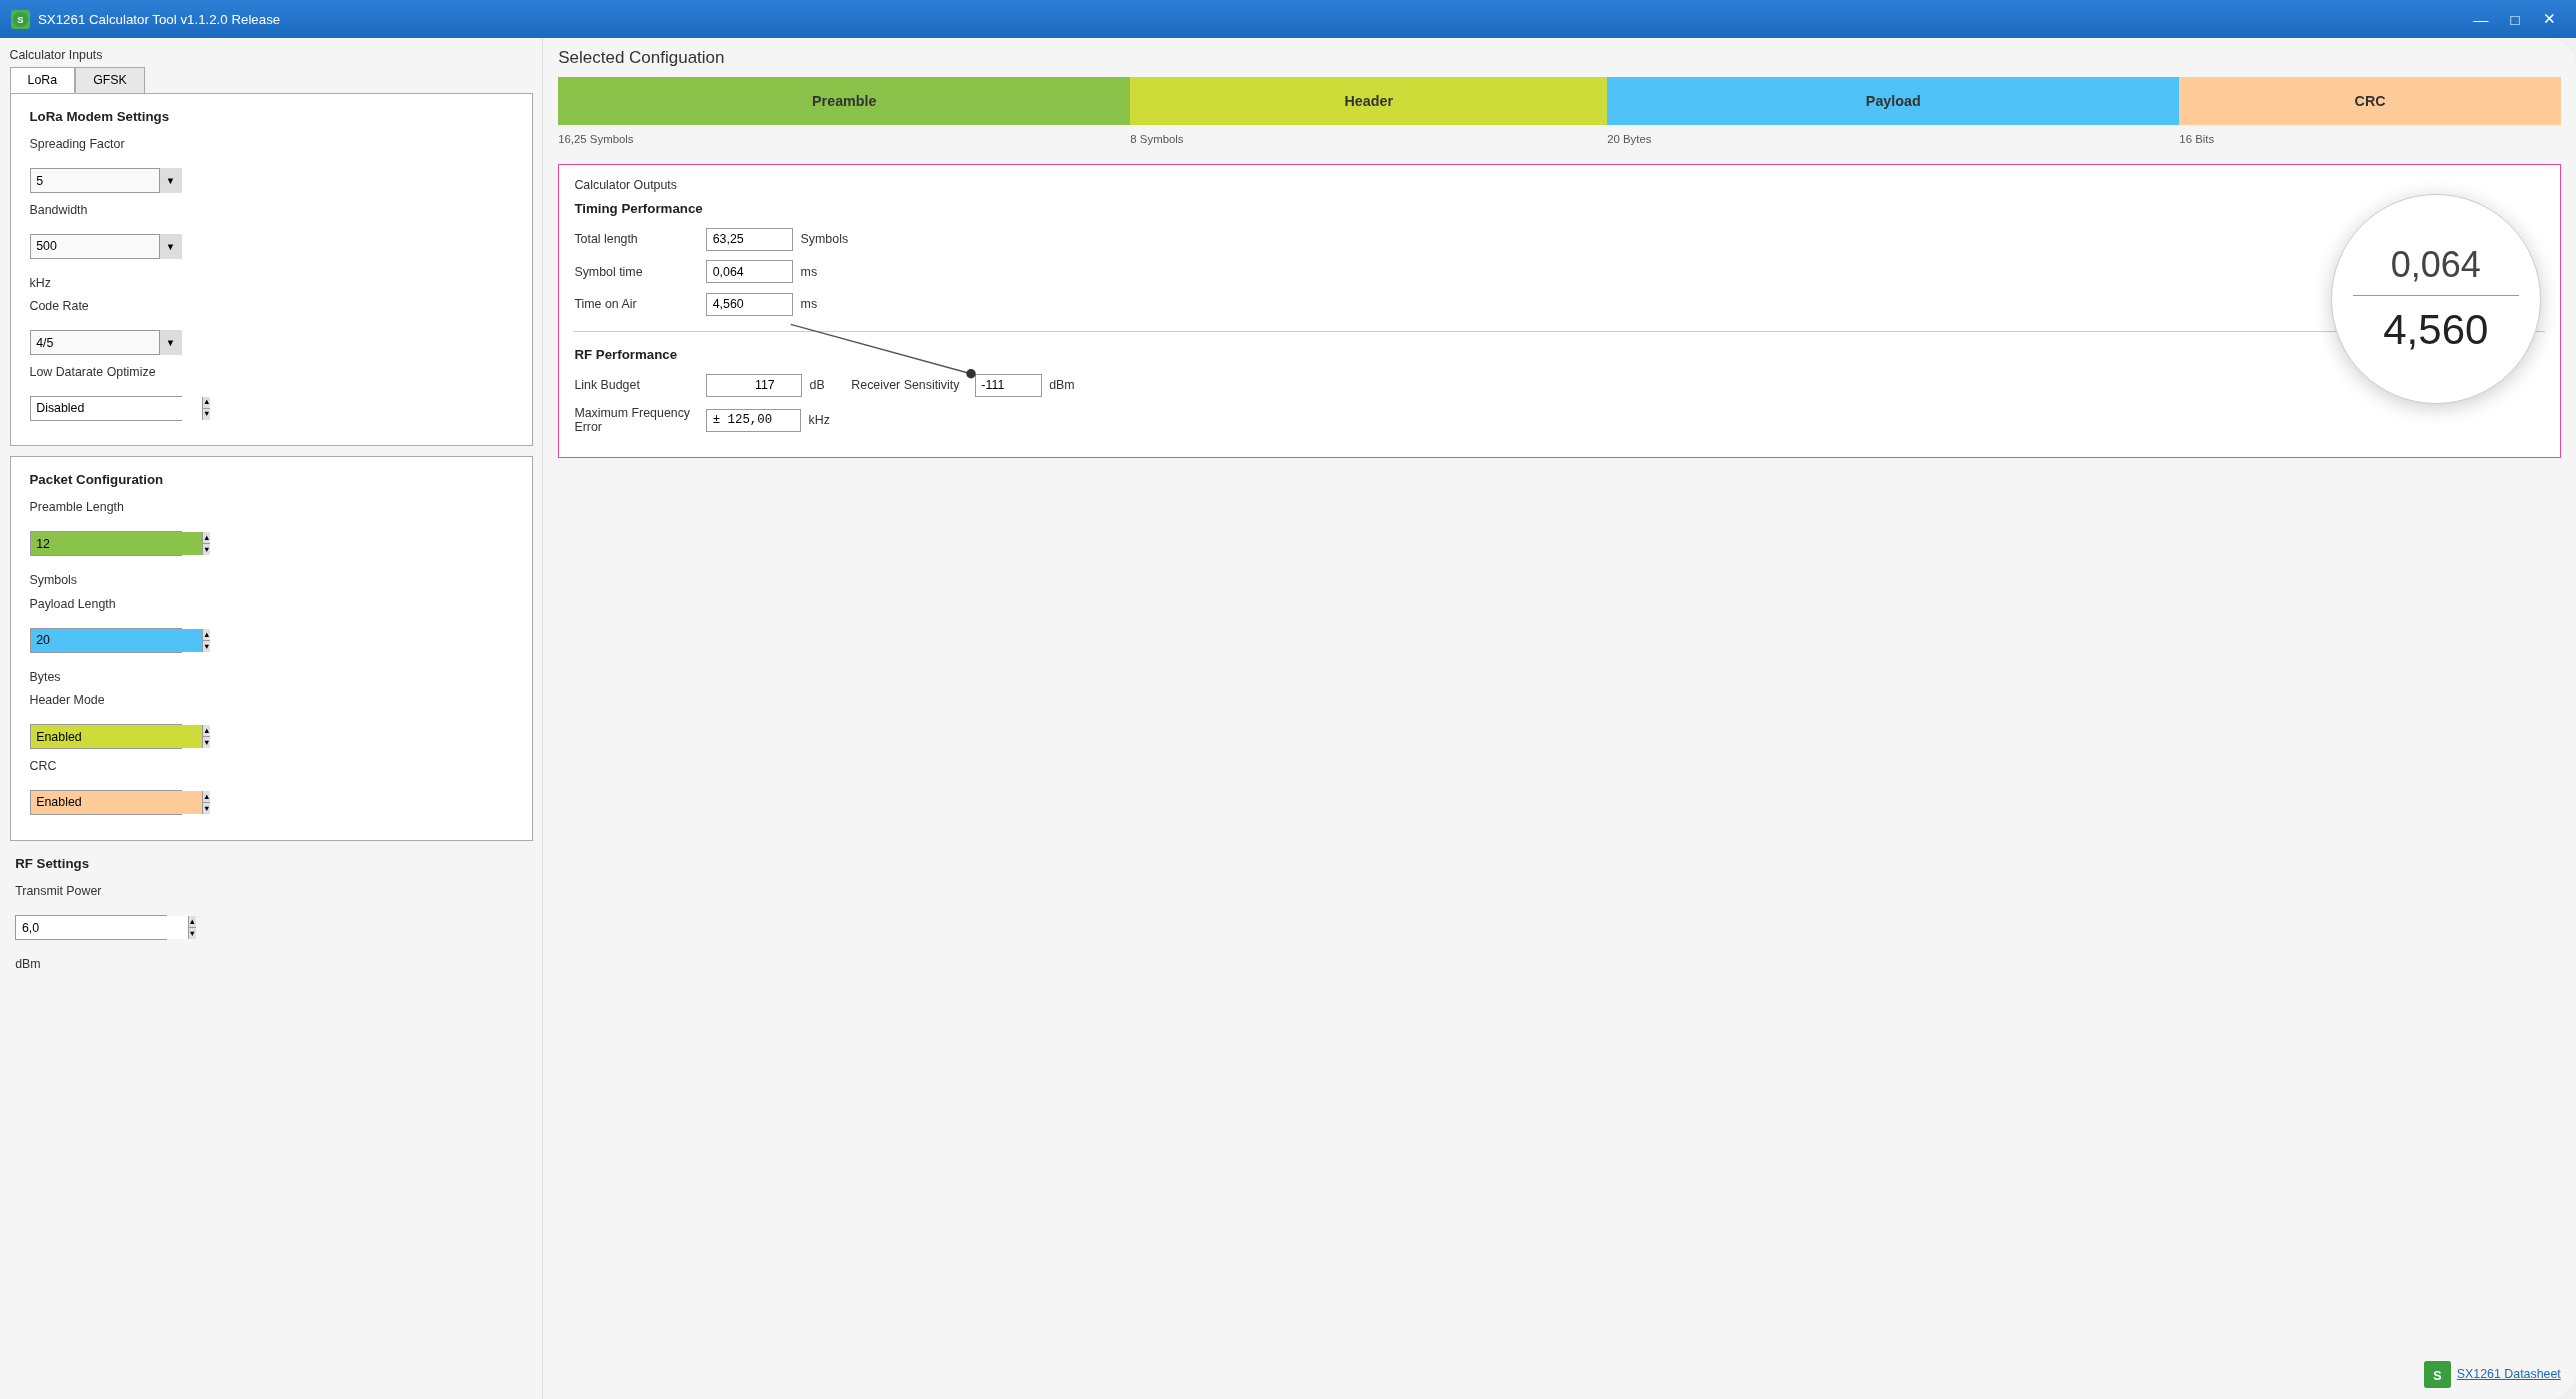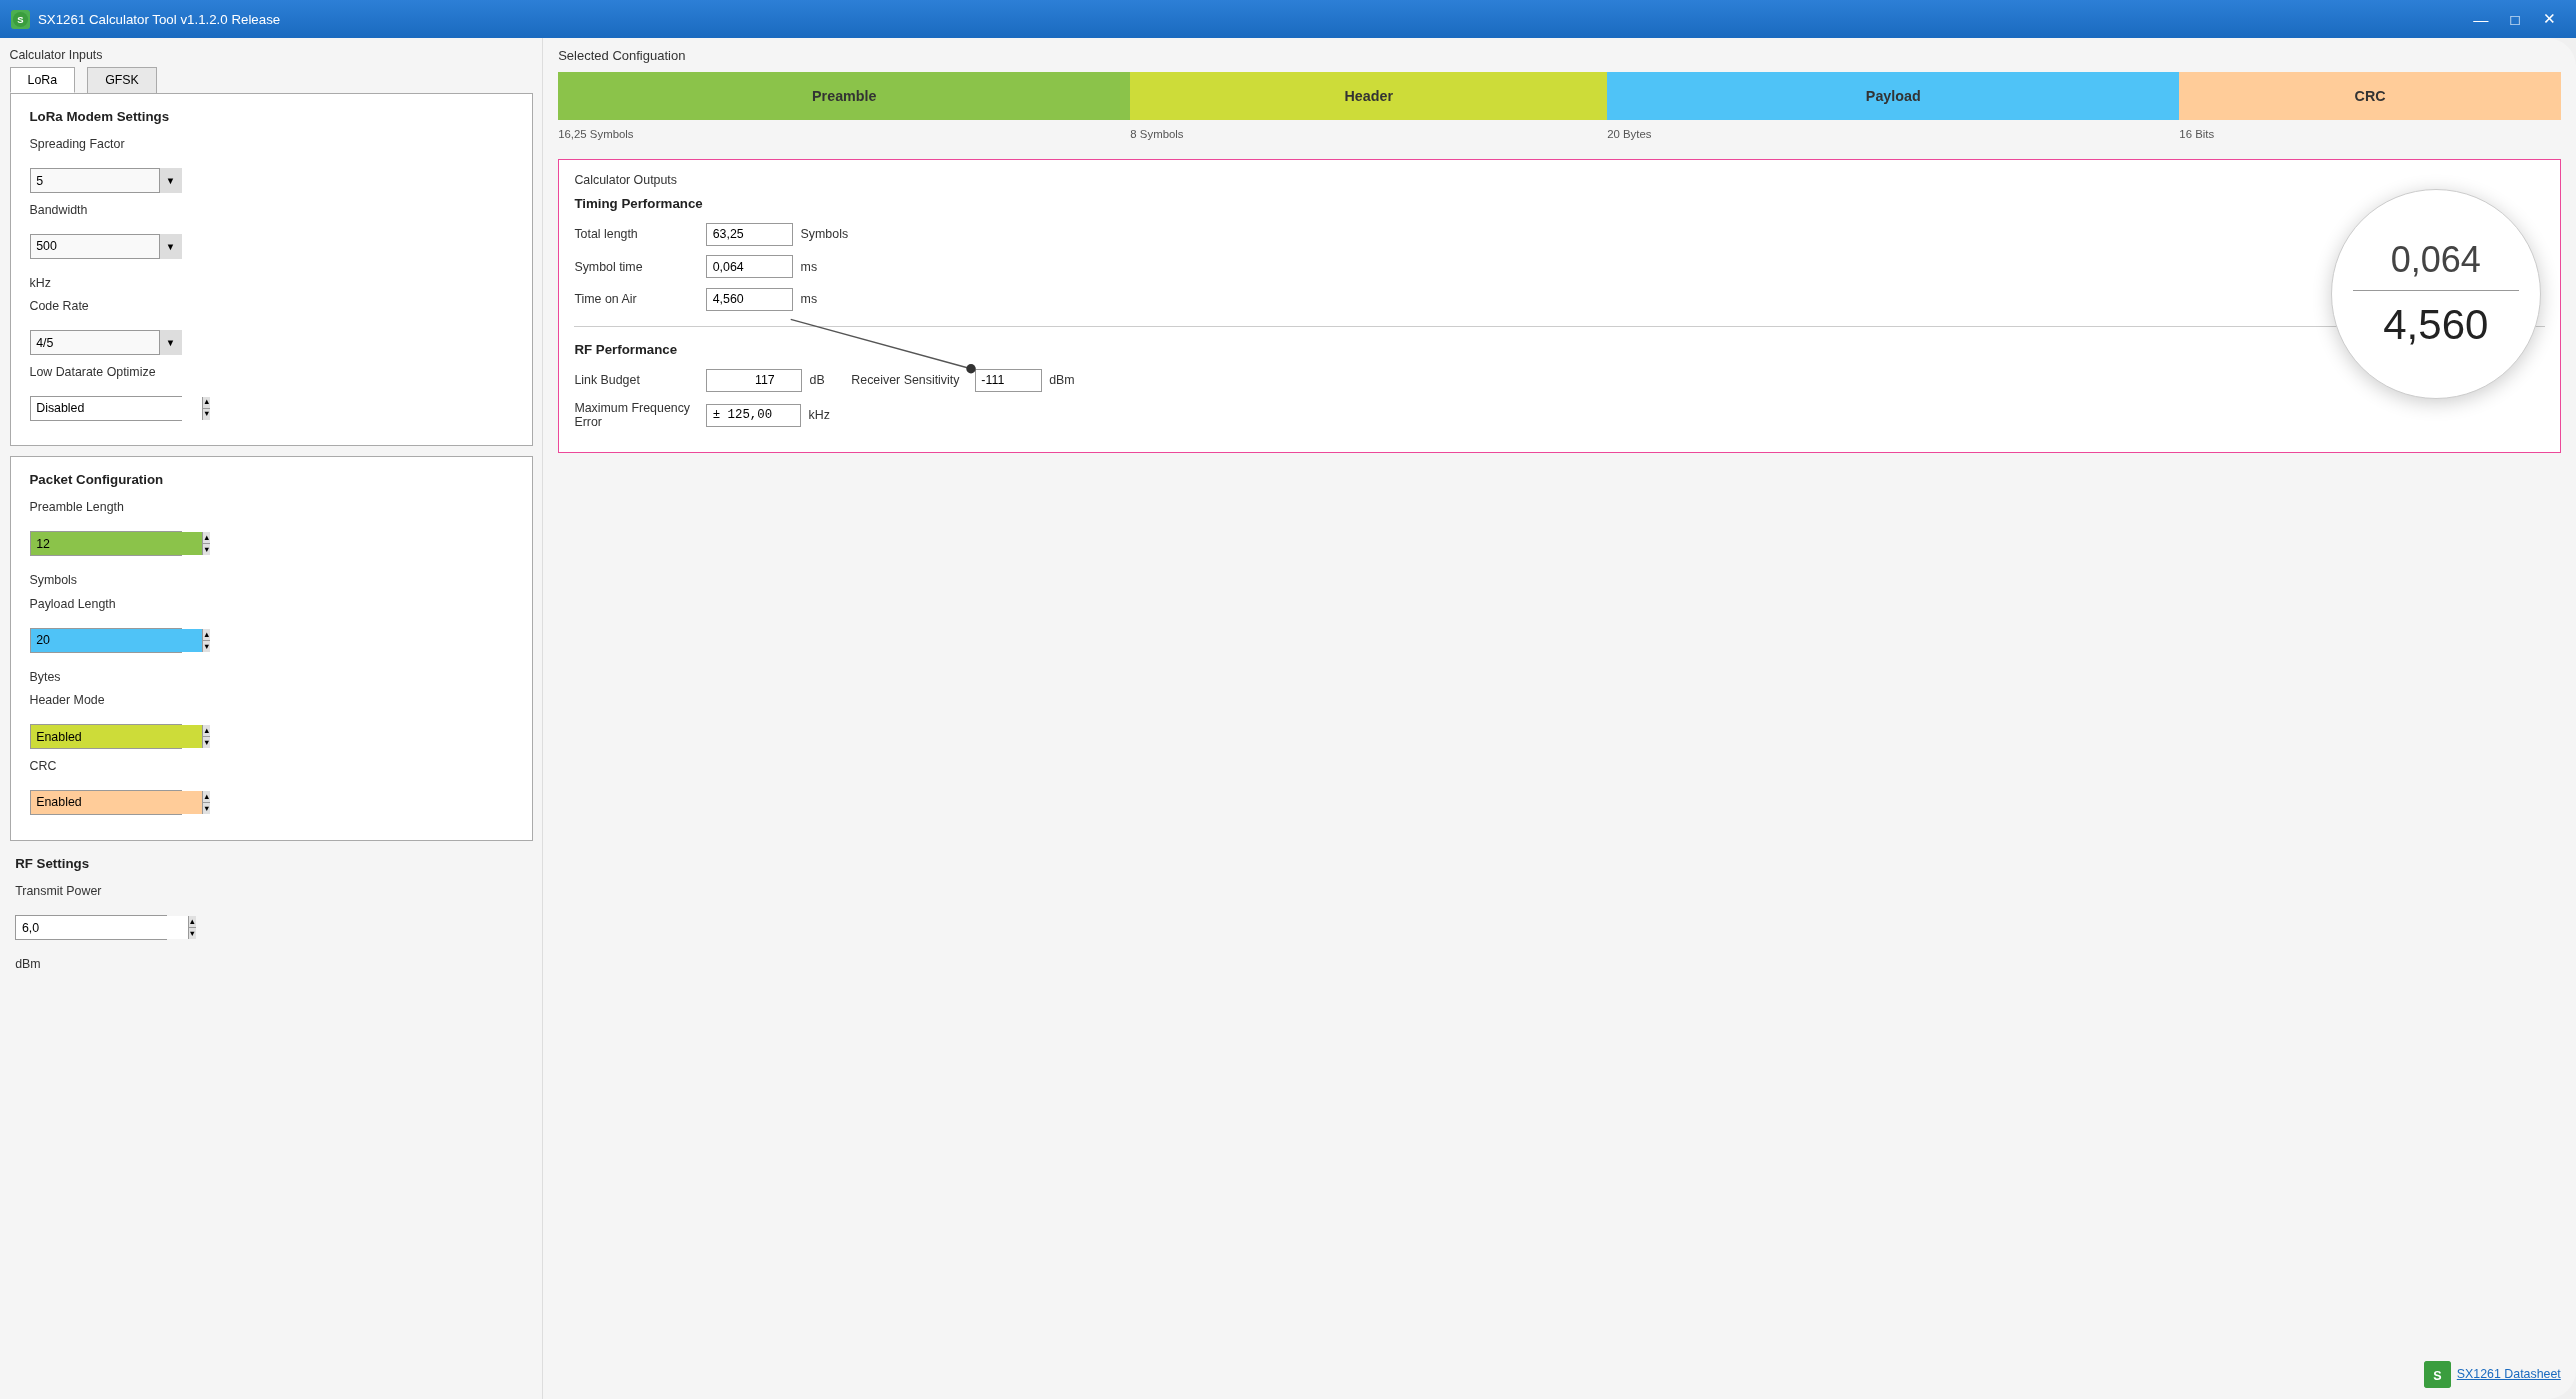--- a/index.html
+++ b/index.html
@@ -31,21 +31,21 @@
       border-right: 1px solid #ddd;
       padding: 9.5px;
       overflow-y: auto;
     }
     .section-title-bar {
       font-size: 12.4px;
       font-weight: normal;
       color: #333;
       margin-bottom: 5.7px;
     }
-    .tab-bar { display: flex; gap: 12px; margin-bottom: 0; }
+    .tab-bar { display: flex; gap: 0; margin-bottom: 0; }
     .tab {
       padding: 4.8px 17px;
       border: 1px solid #aaa;
       background: #e8e8e8;
       cursor: pointer;
       font-size: 12.4px;
       border-bottom: none;
     }
     .tab.active { background: white; border-bottom: 1px solid white; z-index: 1; }
 
@@ -143,21 +143,21 @@
     .spinner-btn:first-child { border-bottom: 1px solid #999; }
 
     
     .right-panel {
       flex: 1;
       padding: 9.5px 15.2px;
       overflow-y: auto;
       position: relative;
     }
     .right-section-title {
-      font-size: 13px;
+      font-size: 17px;
       color: #333;
       margin-bottom: 9.5px;
     }
 
     
     .packet-vis {
       display: flex;
       margin-bottom: 7.6px;
       height: 48px;
     }

